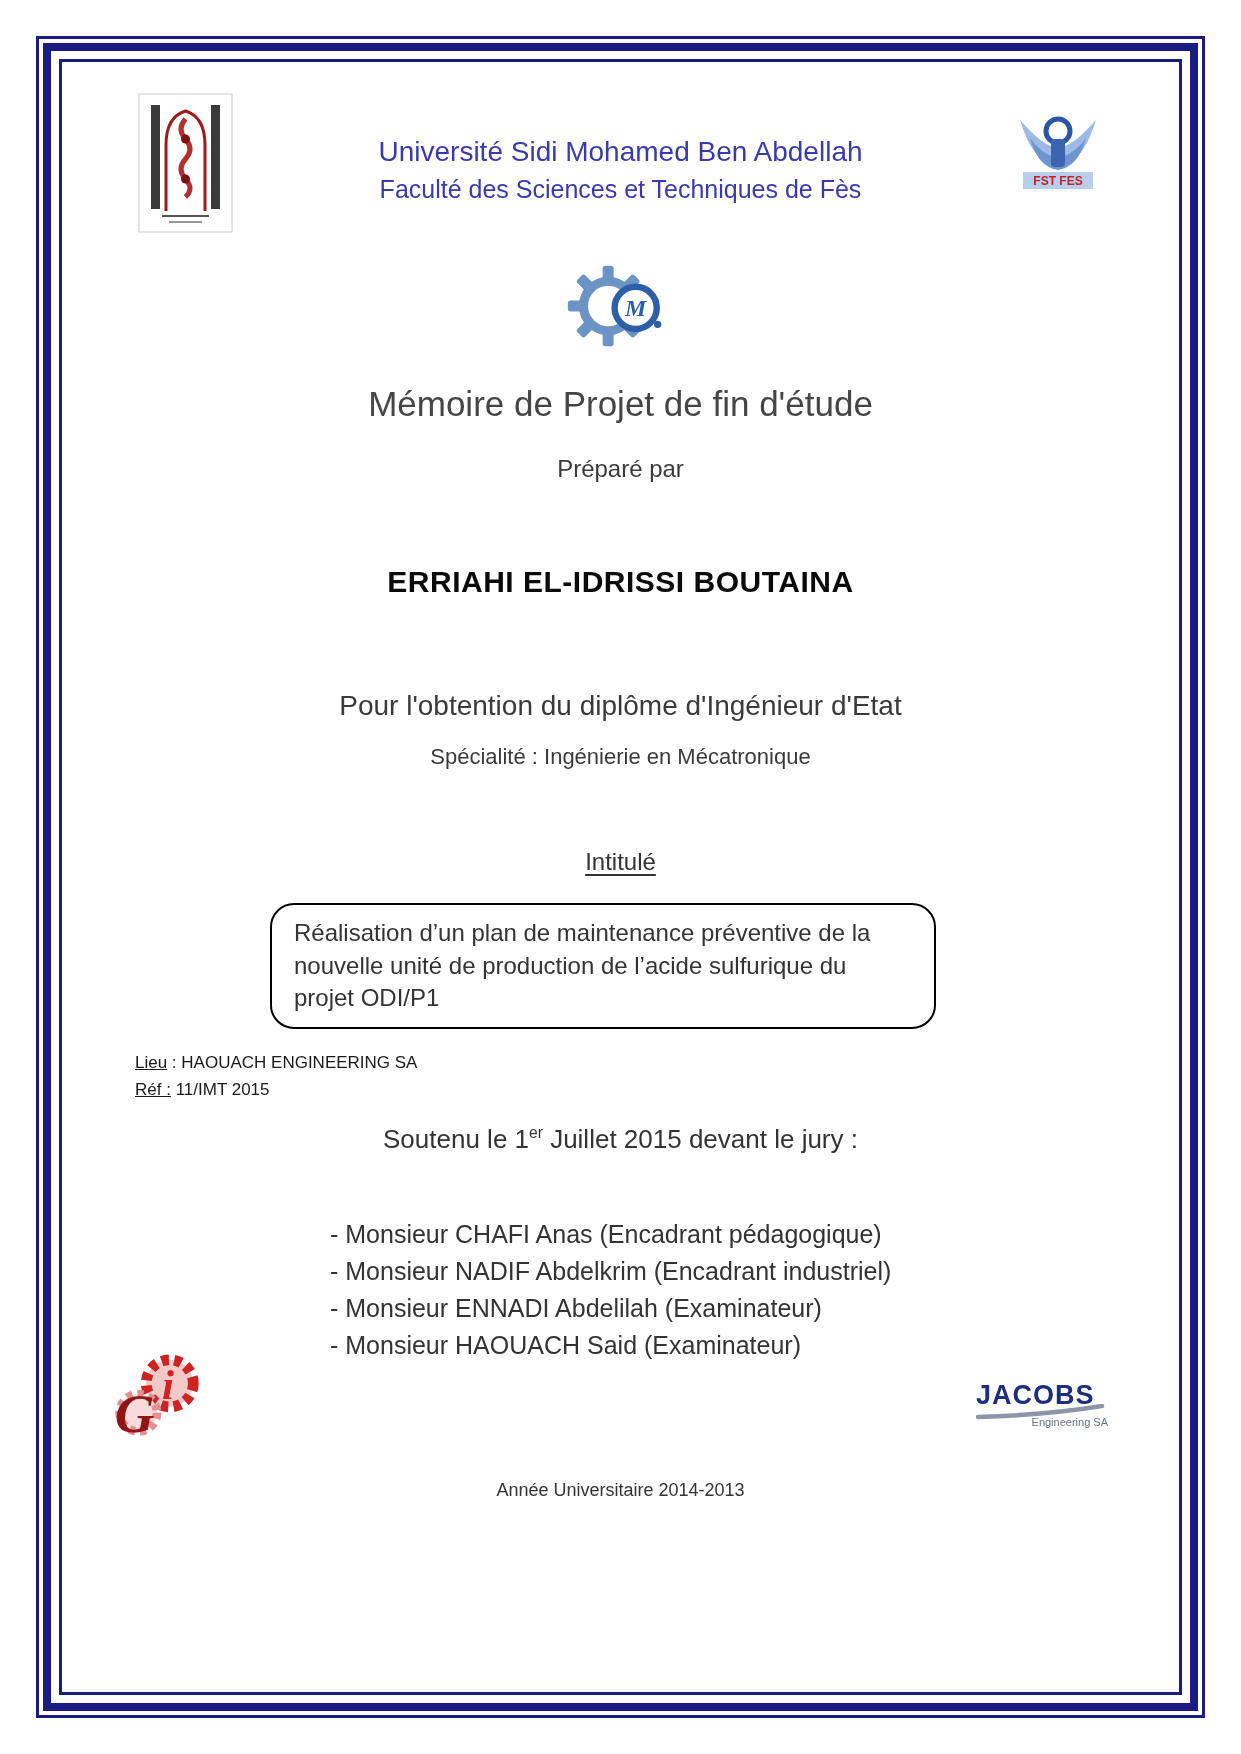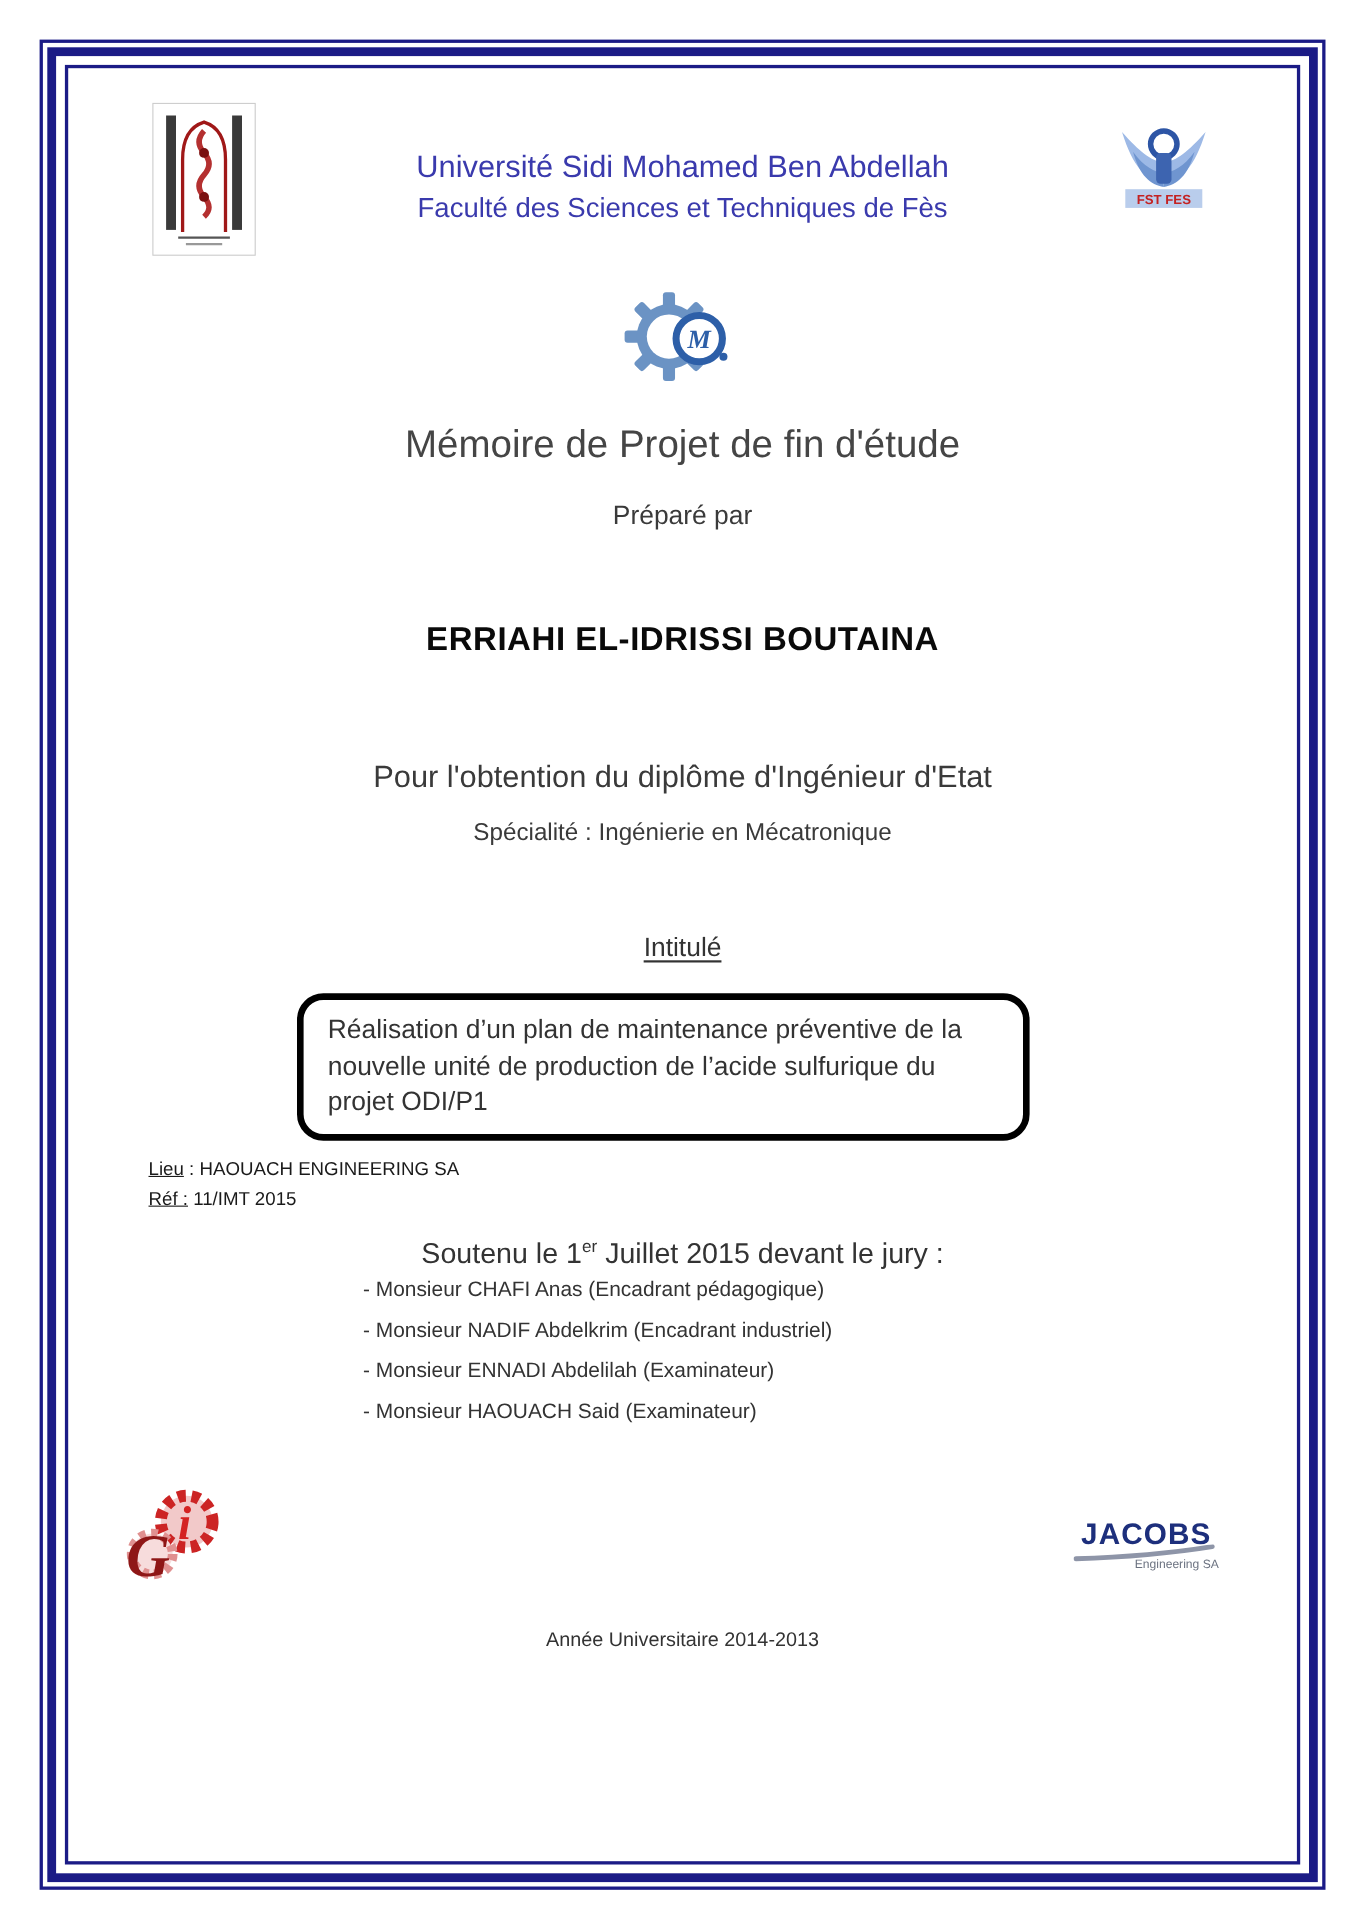--- a/index.html
+++ b/index.html
@@ -31,37 +31,37 @@
   .prepared  { position:absolute; top:455px; left:0; right:0; text-align:center; font-size:24px; color:#3a3a3a; }
   .author    { position:absolute; top:565px; left:0; right:0; text-align:center; font-size:30px; font-weight:bold; color:#0a0a0a; letter-spacing:.5px; }
   .degree    { position:absolute; top:690px; left:0; right:0; text-align:center; font-size:28px; color:#3a3a3a; }
   .specialty { position:absolute; top:744px; left:0; right:0; text-align:center; font-size:22px; color:#3a3a3a; }
 
   .intitule  { position:absolute; top:848px; left:0; right:0; text-align:center; font-size:24px; color:#333;
                text-decoration:underline; text-underline-offset:4px; }
 
   .subject-box {
     position:absolute; top:903px; left:270px; width:666px; box-sizing:border-box;
-    border:6px solid #000000; border-radius:24px;
+    border:2px solid #000000; border-radius:24px;
     padding:12px 22px; font-size:24px; line-height:1.36; color:#333; text-align:left;
   }
 
   .lieu-line { position:absolute; top:1053px; left:135px; font-size:17px; color:#1a1a1a; }
   .ref-line  { position:absolute; top:1080px; left:135px; font-size:17px; color:#1a1a1a; }
   .u { text-decoration:underline;margin-top:12px; }
 
   .soutenu { position:absolute; top:1124px; left:0; right:0; text-align:center; font-size:26px; color:#333; }
   .soutenu sup { font-size:60%; }
 
-  .jury { position:absolute; top:1154px; left:330px; font-size:19px; color:#333; line-height:37px; }
+  .jury { position:absolute; top:1216px; left:330px; font-size:25px; color:#333; line-height:37px; }
 
   .gi-logo { position:absolute; left:103px; top:1348px; }
 
   .jacobs { position:absolute; right:133px; top:1380px; width:132px; }
-  .jacobs-text { font-size:27px; font-weight:bold; color:#1d2f7c; letter-spacing:1px;text-align:center; }
+  .jacobs-text { font-size:27px; font-weight:bold; color:#1d2f7c; letter-spacing:1px; }
   .jacobs-swoosh { display:block; margin-top:-7px; width:130px; height:16px; }
   .jacobs-sub { font-size:11px; color:#6b7280; text-align:right; margin-top:-4px; }
 
   .year { position:absolute; top:1480px; left:0; right:0; text-align:center; font-size:18px; color:#333; }
 
   svg text { font-family:"Liberation Sans", sans-serif; }
   svg text.serif { font-family:"Liberation Serif", serif; }
 </style>
 </head>
 <body>

